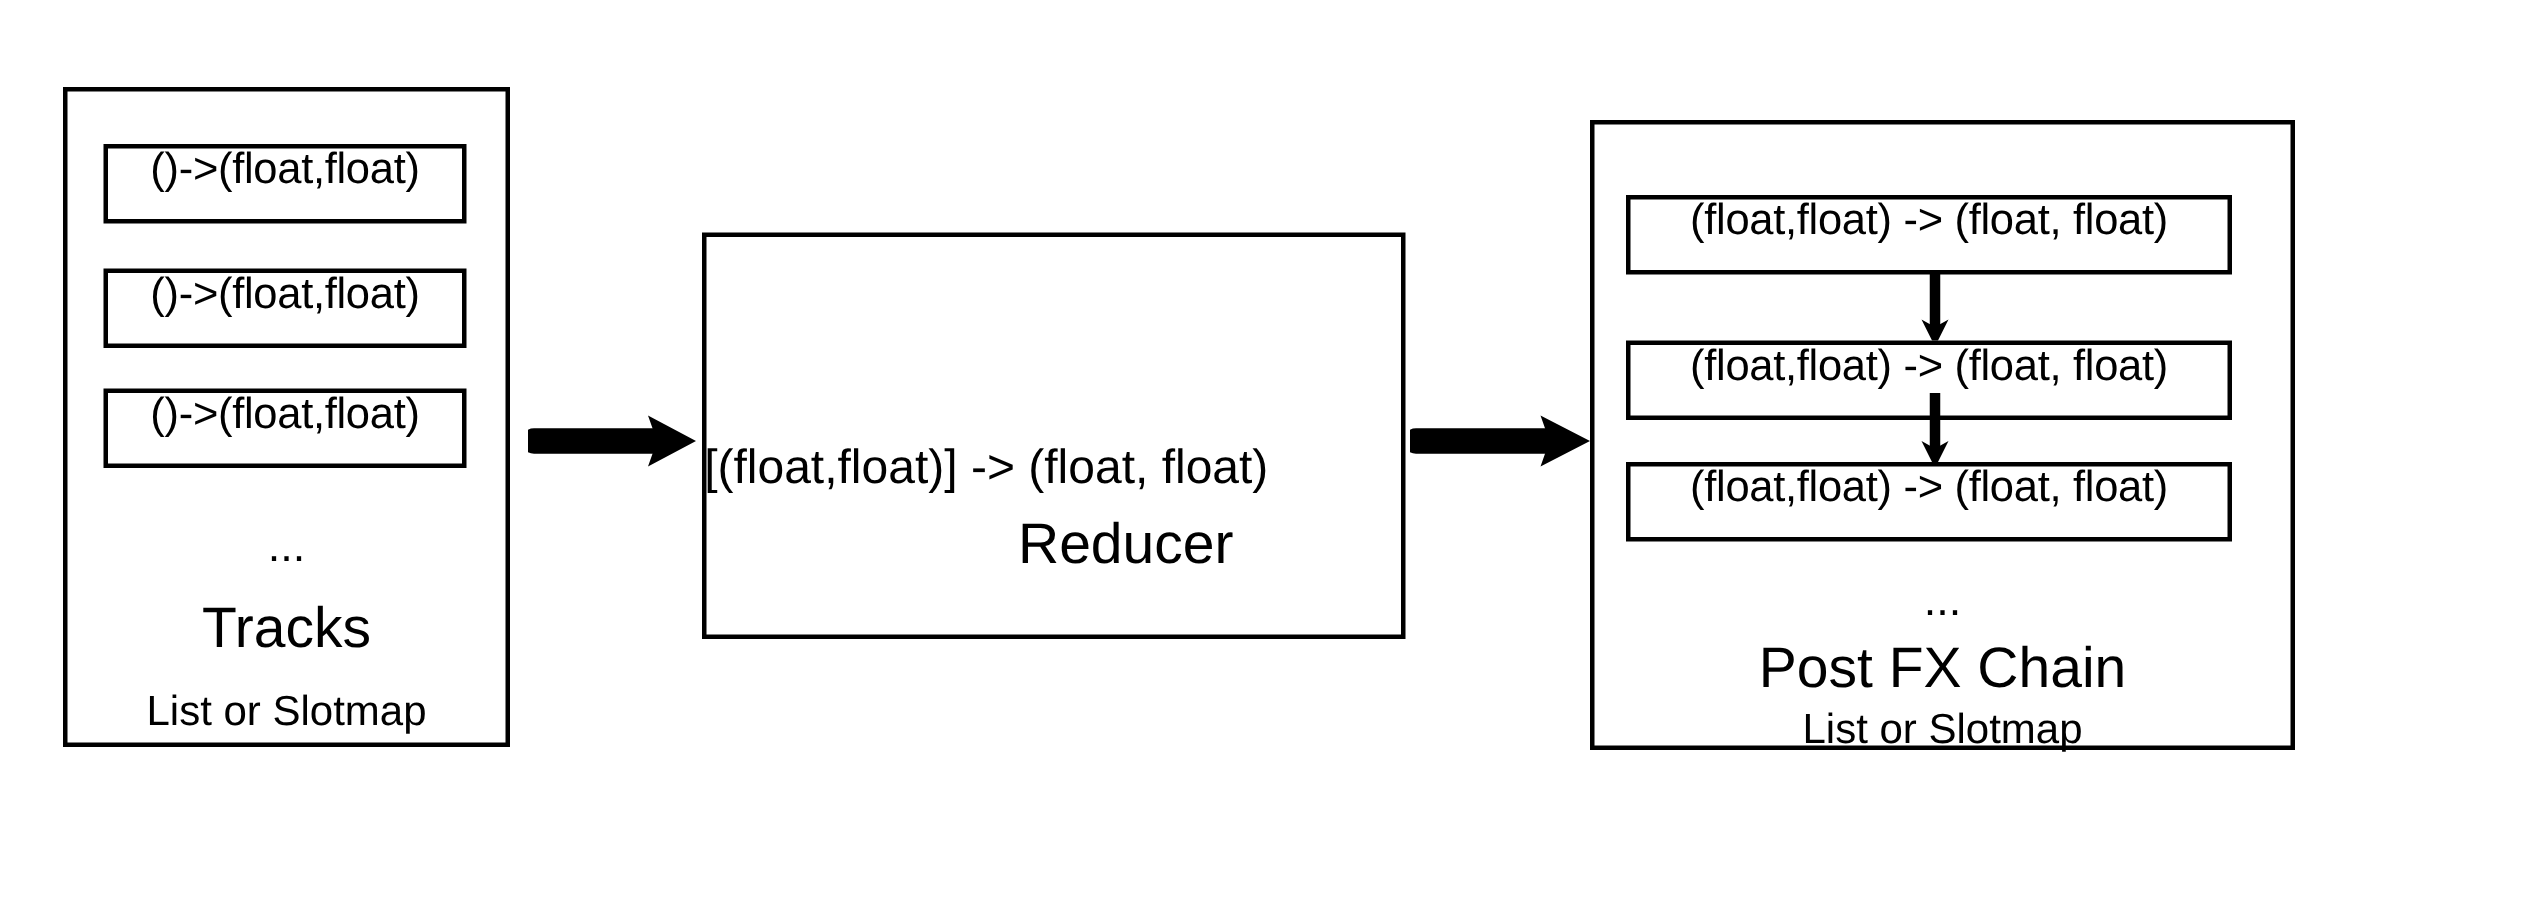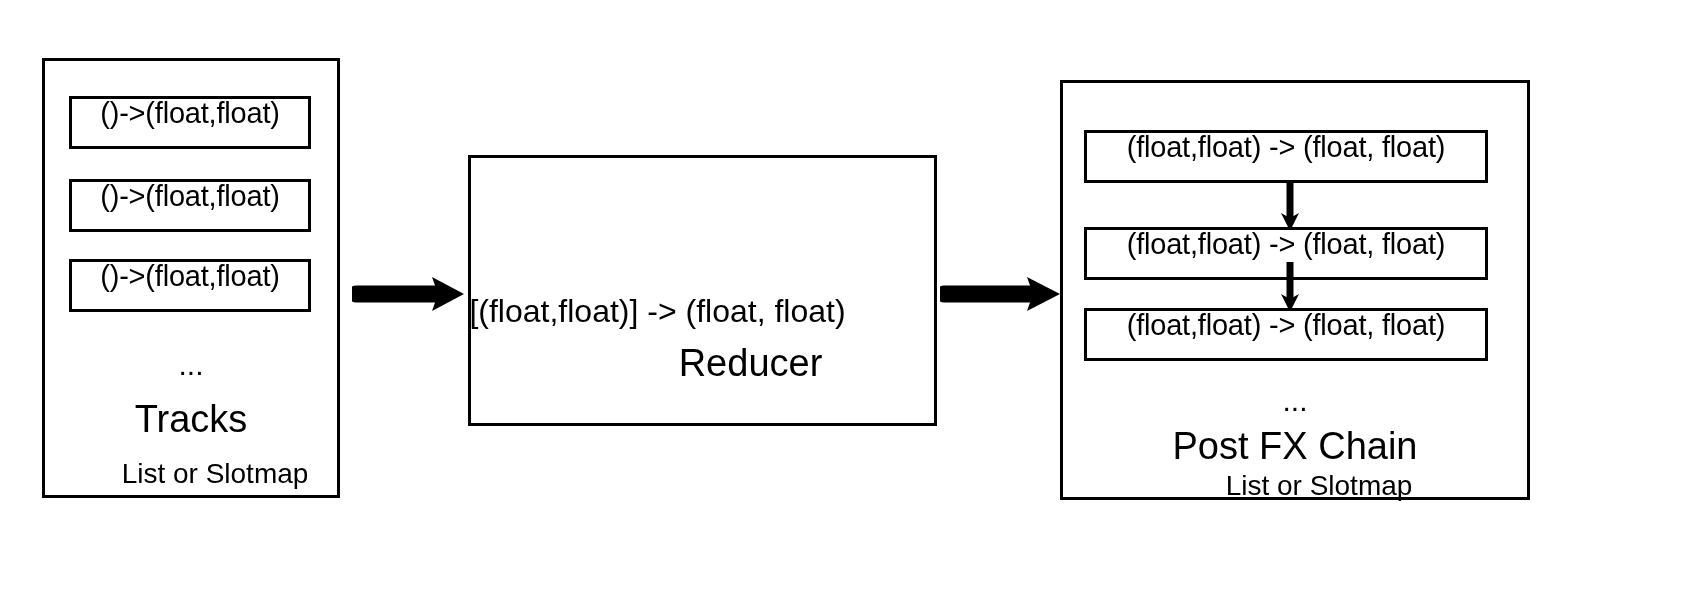--- a/index.html
+++ b/index.html
@@ -55,21 +55,20 @@
     font-size: 30px;
     line-height: 1;
   }
   .title-text {
     font-size: 38px;
     line-height: 1;
   }
   .subtitle-text {
     font-size: 28px;
     line-height: 1;
-    margin-left: 24px;
   }
   .mono-sig {
     font-size: 32px;
     line-height: 1;
   }
   .reducer-title {
     font-size: 38px;
     line-height: 1;
   }
 

